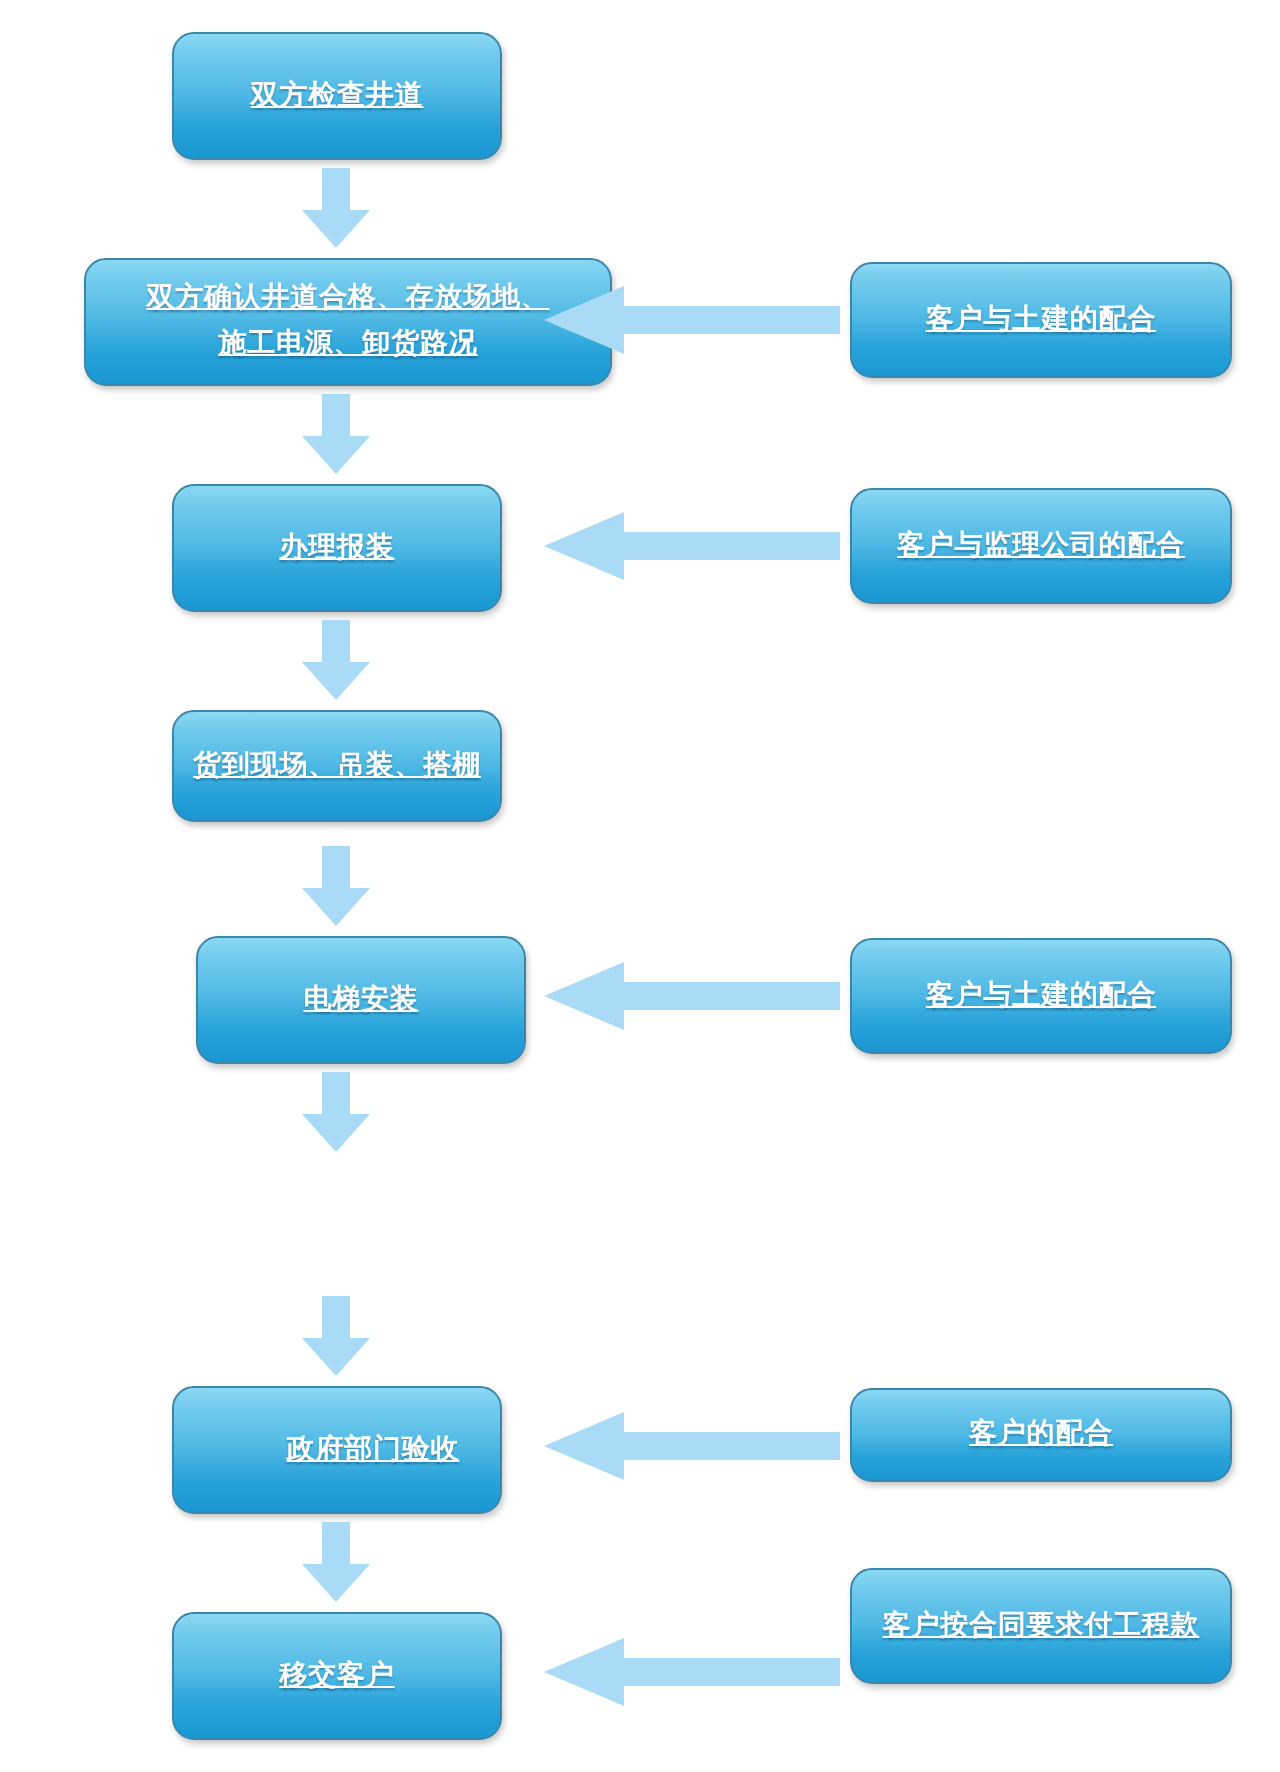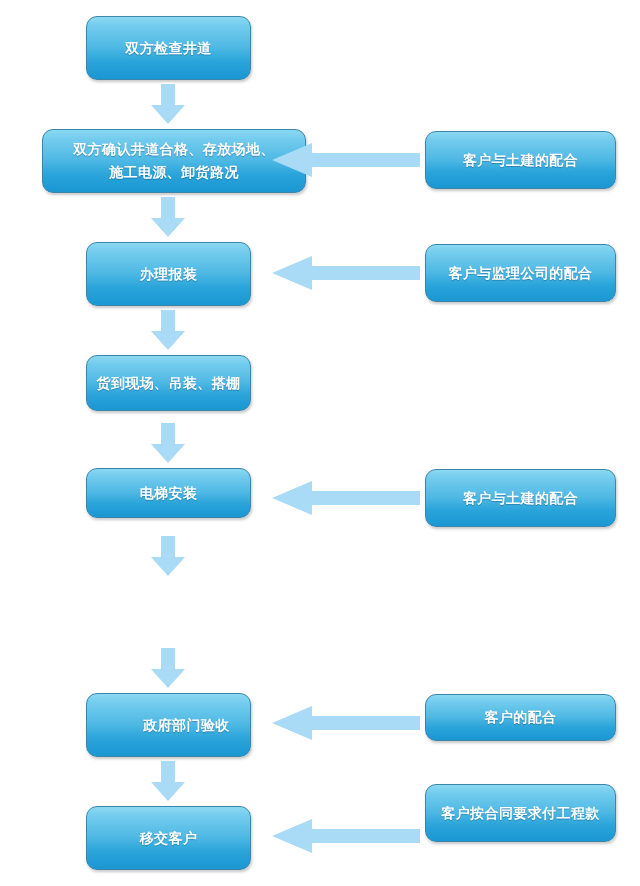--- a/index.html
+++ b/index.html
@@ -43,20 +43,21 @@
   }
   .node-label {
     color: #ffffff;
     font-weight: bold;
     font-size: 14px;
     line-height: 23px;
     letter-spacing: 0.4px;
     text-shadow: 0 1px 1px rgba(0,60,100,0.35);
     padding: 0 8px;
     white-space: pre-line;
+    text-decoration: underline;
   }
 
   .node.wide  { left: 42px;  width: 264px; }
   .node.narrow{ left: 86px;  width: 165px; }
   .node.side  { left: 425px; width: 191px; }
 
   
   .arrow-down {
     position: absolute;
     width: 34px;
@@ -123,21 +124,21 @@
   </div>
 
   <div class="node narrow" style="top: 242px; height: 64px;">
     <span class="node-label">办理报装</span>
   </div>
 
   <div class="node narrow" style="top: 355px; height: 56px;">
     <span class="node-label">货到现场、吊装、搭棚</span>
   </div>
 
-  <div class="node narrow" style="top: 468px; height: 50px;">
+  <div class="node narrow" style="top: 468px; height: 64px; margin-left: 12px;">
     <span class="node-label">电梯安装</span>
   </div>
 
 
   <div class="node narrow" style="top: 693px; height: 64px; padding-left: 36px;">
     <span class="node-label">政府部门验收</span>
   </div>
 
   <div class="node narrow" style="top: 806px; height: 64px;">
     <span class="node-label">移交客户</span>

